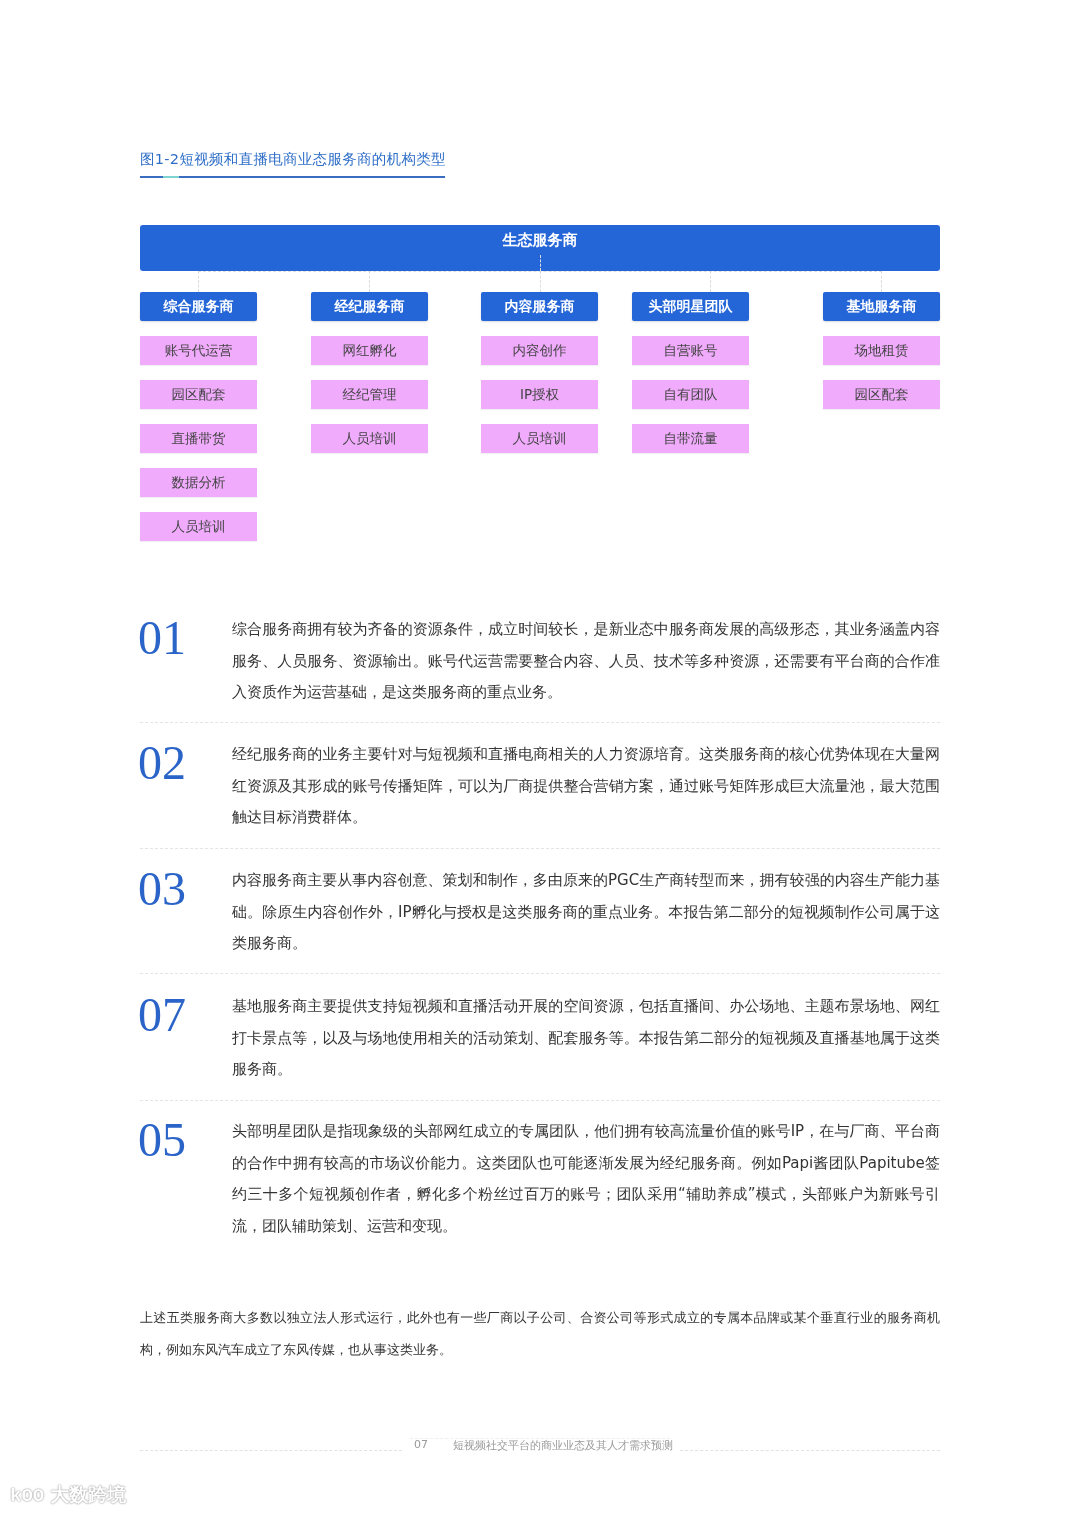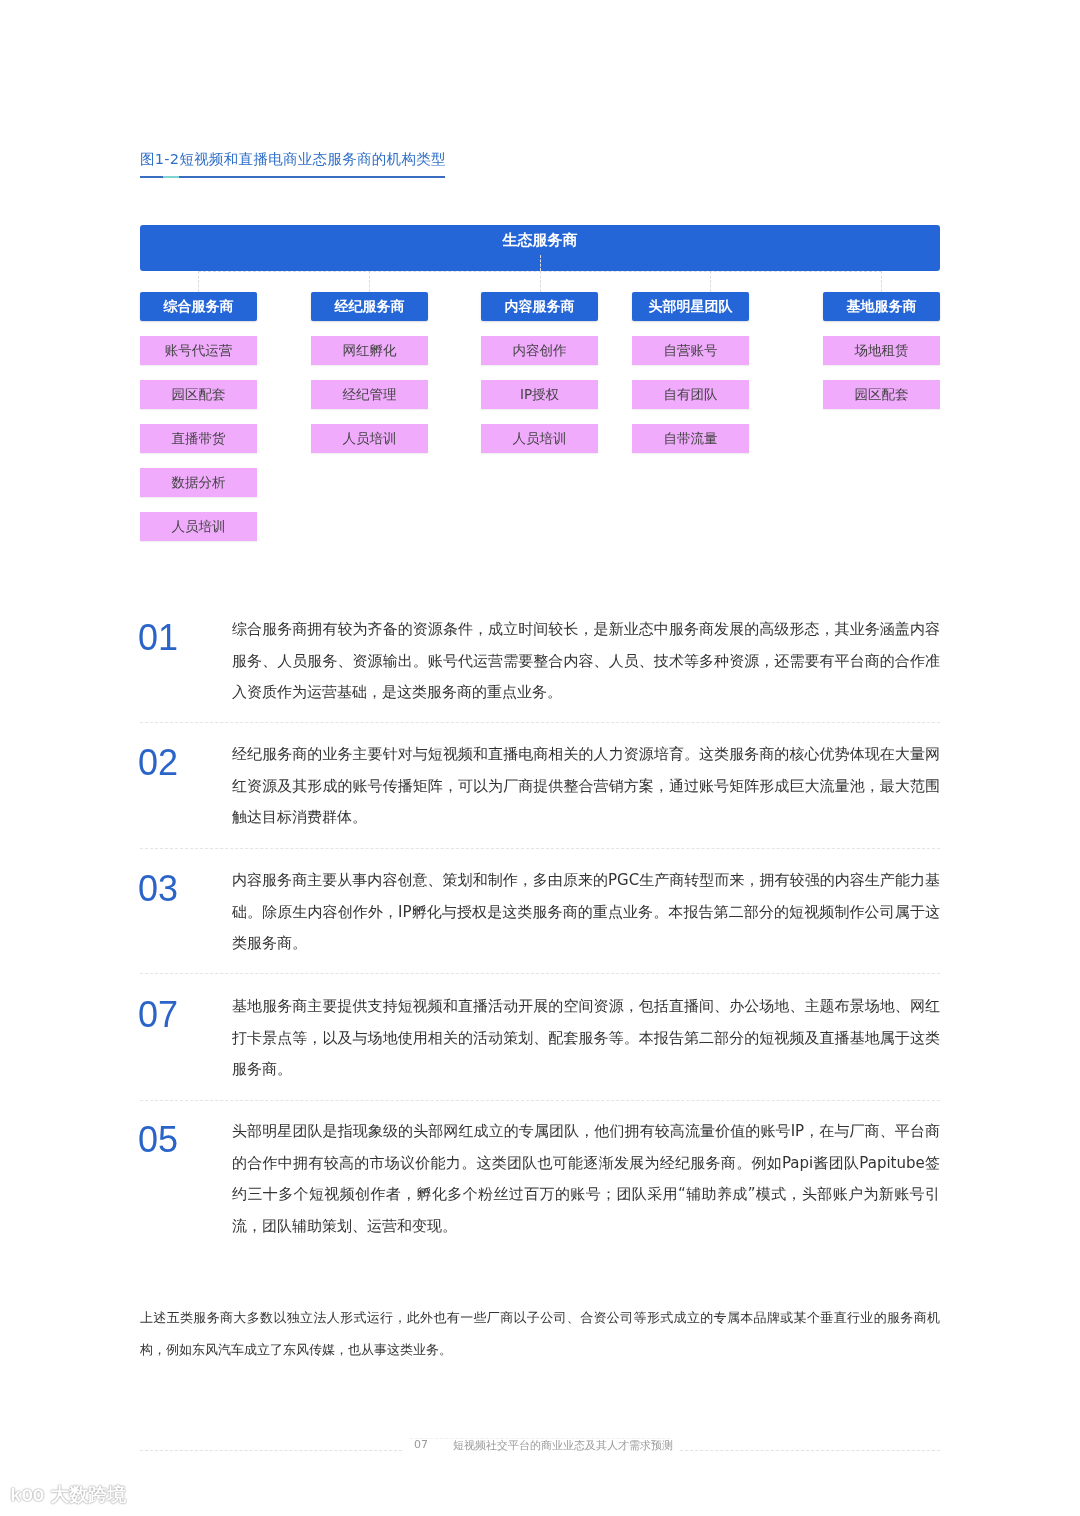--- a/index.html
+++ b/index.html
@@ -13,21 +13,21 @@
              color:#fff; font-size:15px; font-weight:bold; text-align:center; line-height:30px; }
   .conn-h { position:absolute; top:271px; left:198px; width:684px; height:0; border-top:1px dashed #dcdcdc; }
   .conn-v { position:absolute; width:0; border-left:1px dashed #dcdcdc; }
   .cat-col { position:absolute; top:292px; width:117px; }
   .cat-box { height:29px; background:#2466d8; border-radius:2px; color:#fff; font-size:14px; font-weight:bold;
              text-align:center; line-height:29px; box-shadow:0 1px 2px rgba(0,0,0,0.15); }
   .sub-box { margin-top:15px; height:29px; background:#f0abfc; color:#444; font-size:13.5px; text-align:center;
              line-height:29px; box-shadow:0 1px 1px rgba(0,0,0,0.06); }
   .sub-box:first-of-type { margin-top:18px; }
   .item { position:absolute; left:138px; width:802px; }
-  .item .num { position:absolute; left:0; top:0; font-family:Liberation Sans, sans-serif; font-size:36px; color:#2a64c8; line-height:36px; }
+  .item .num { position:absolute; left:0; top:0; font-family:Liberation Serif, serif; font-size:48px; color:#2a64c8; line-height:36px; }
   .item .txt { position:absolute; left:94px; top:-6px; width:708px; font-size:15px; line-height:31.5px; color:#333; text-align:justify; }
   .sep { position:absolute; left:140px; width:800px; height:0; border-top:1px dashed #e4e4e4; }
   .conclusion { position:absolute; left:140px; top:1302px; width:800px; font-size:13px; line-height:31.5px; color:#333; text-align:justify; }
   .footer-line-l { position:absolute; left:140px; top:1450px; width:262px; border-top:1px dashed #e2e2e2; }
   .footer-line-r { position:absolute; left:680px; top:1450px; width:260px; border-top:1px dashed #e2e2e2; }
   .footer-top { position:absolute; left:410px; top:1438px; width:260px; border-top:1px dashed #eeeeee; }
   .footer-page { position:absolute; left:414px; top:1438px; font-size:11px; color:#999; }
   .footer-text { position:absolute; left:453px; top:1438px; font-size:11px; color:#999; white-space:nowrap; }
   .watermark { position:absolute; left:10px; top:1482px; font-size:19px; font-weight:bold; color:#ffffff;
                text-shadow:0 0 2px #9a9a9a, 0 0 1px #9a9a9a; white-space:nowrap; }

